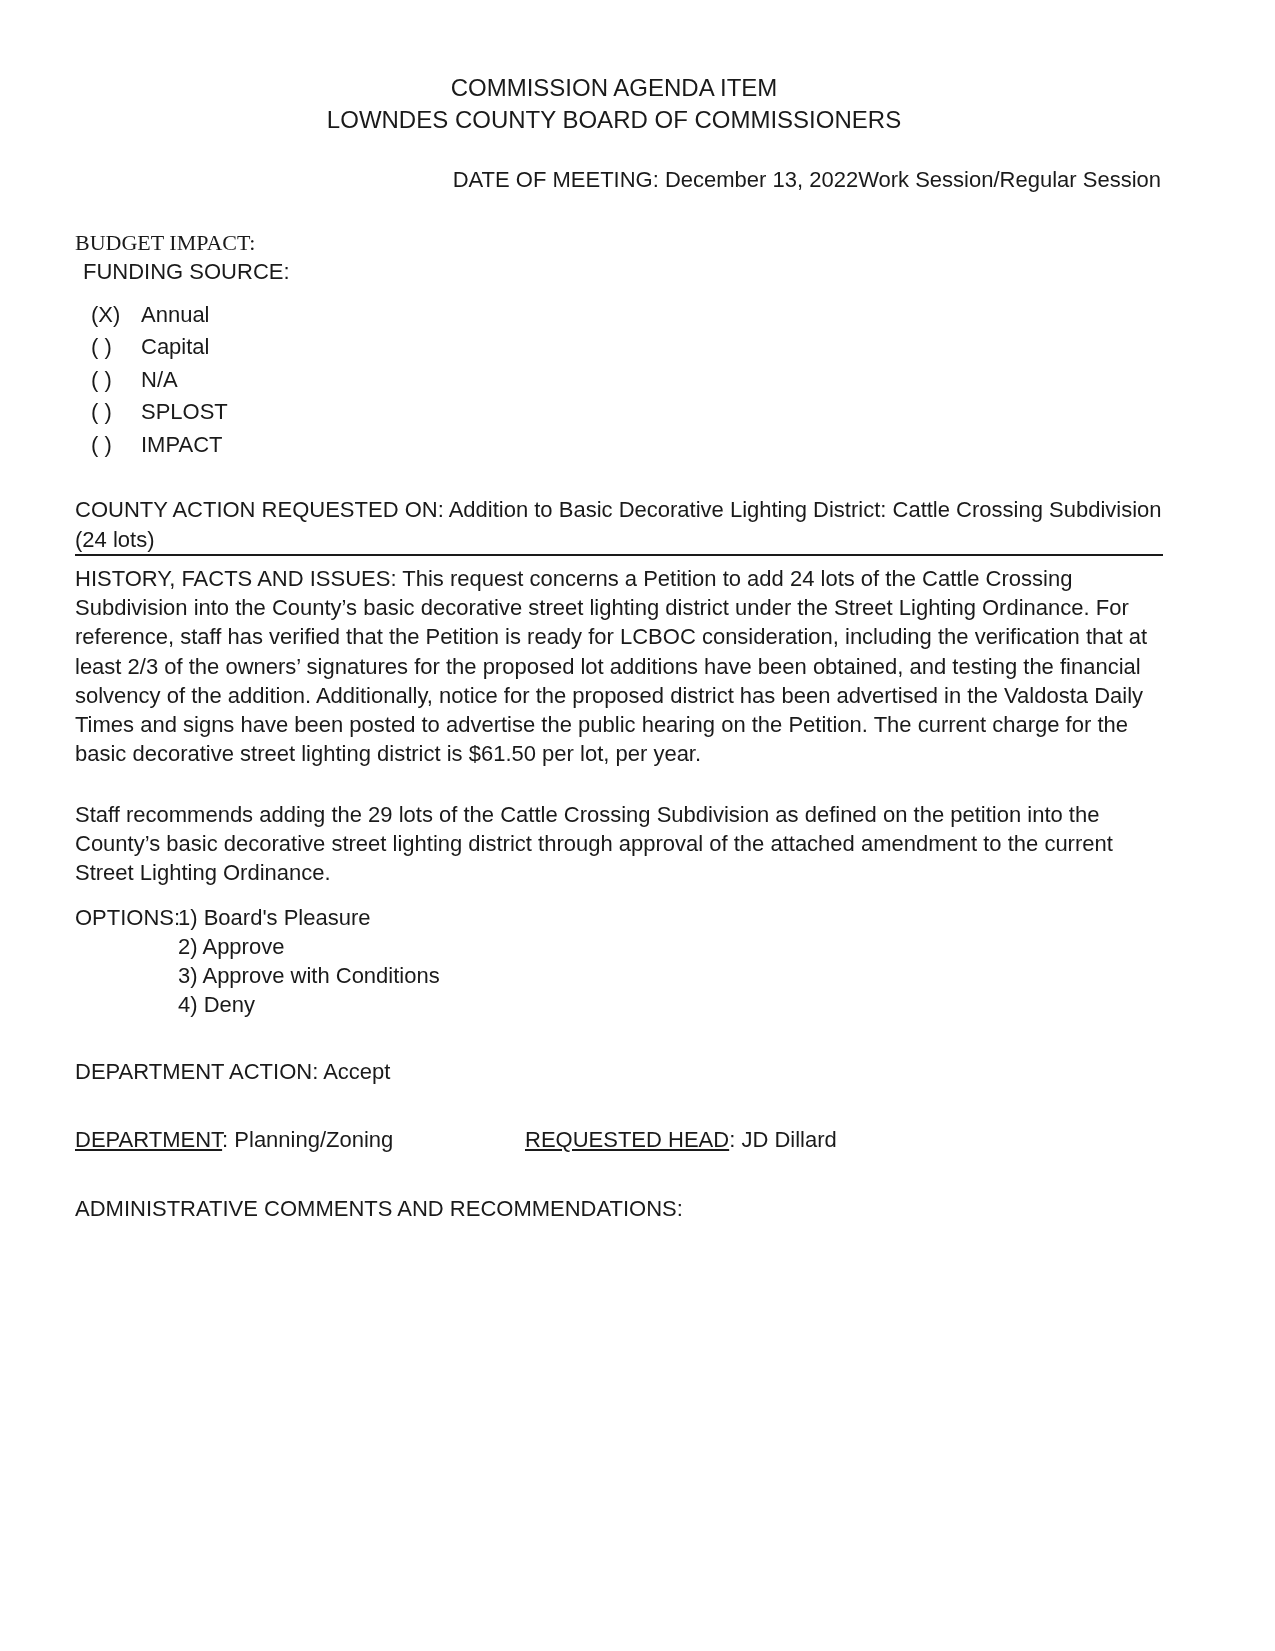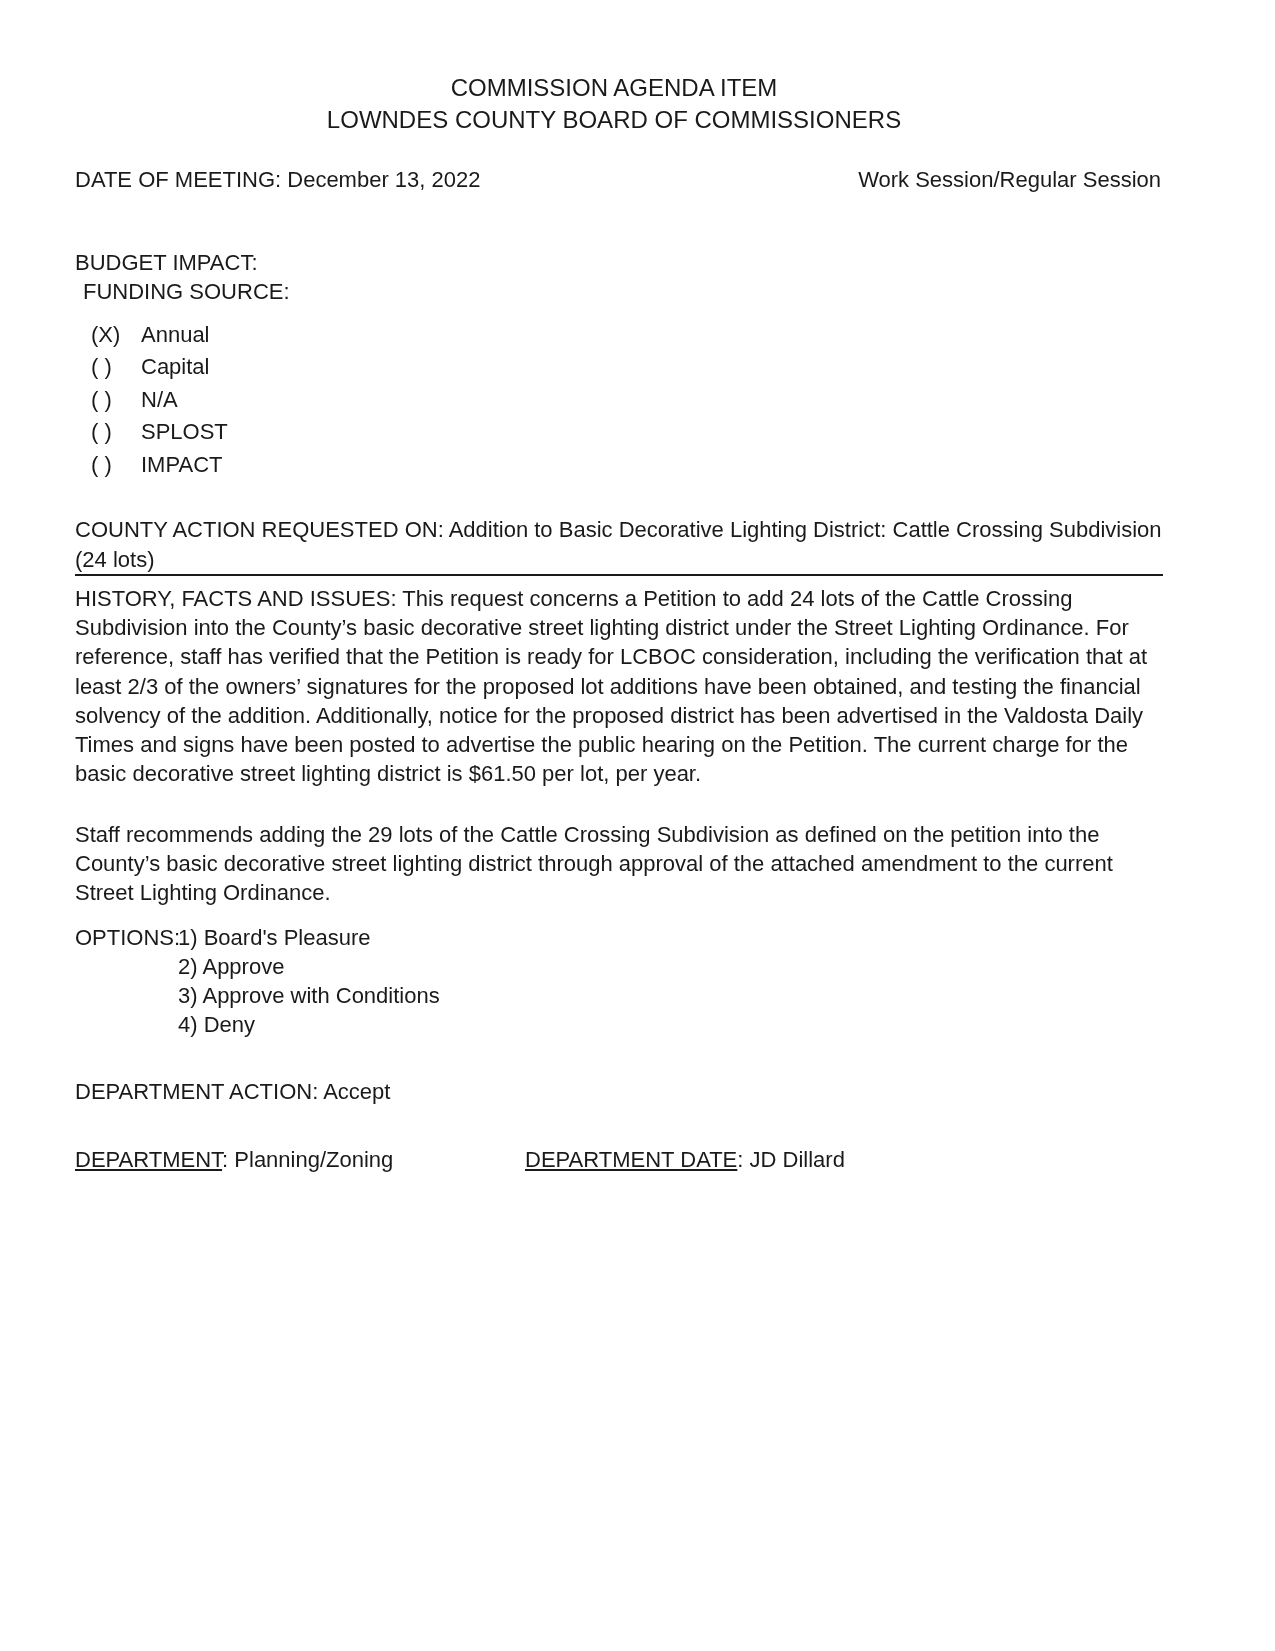--- a/index.html
+++ b/index.html
@@ -23,25 +23,25 @@
     line-height: 1.35;
     padding-right: 10px;
   }
   .subject {
     margin-top: 42px;
     max-width: 720px;
   }
   .date-row {
     margin-top: 28px;
     display: flex;
-    justify-content: space-between;
+    justify-content: flex-end;
     align-items: flex-start;
   }
   .session { padding-right: 2px; }
-  .budget { margin-top: 54px; }
+  .budget { margin-top: 34px; font-family: Liberation Serif, serif; }
   .funding-label { padding-left: 8px; }
   .funding-list { margin-top: 12px; }
   .funding-item {
     display: flex;
     line-height: 1.48;
   }
   .funding-item .mark {
     width: 50px;
     margin-left: 16px;
     white-space: pre;
@@ -130,18 +130,19 @@
     </div>
   </div>
 
   <div class="recommended">DEPARTMENT ACTION: Accept</div>
 
   <div class="dept-row">
     <div class="dept-col1">
       <span class="u">DEPARTMENT</span><span>: Planning/Zoning</span>
     </div>
     <div>
-      <span class="u">DEPARTMENT DATE</span><span>: JD Dillard</span>
+      <span class="u">REQUESTED HEAD</span><span>: JD Dillard</span>
     </div>
   </div>
 
+  <div class="admin">ADMINISTRATIVE COMMENTS AND RECOMMENDATIONS:</div>
 
 </div>
 
 </body></html>

